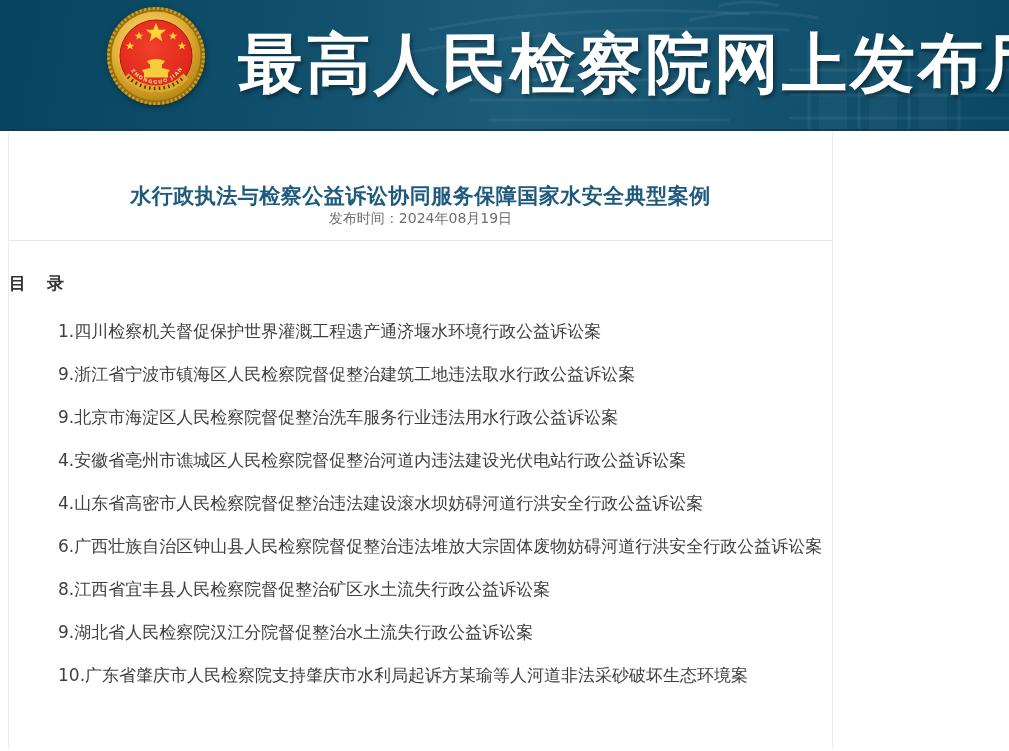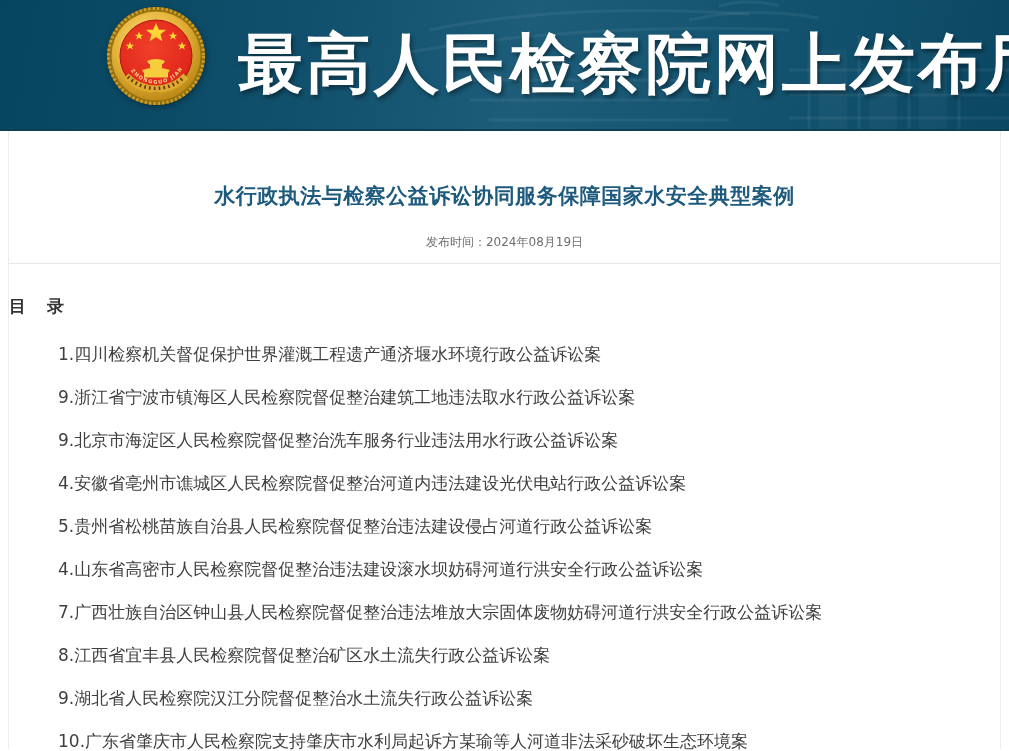--- a/index.html
+++ b/index.html
@@ -19,30 +19,30 @@
     font-family:"DejaVu Serif","Liberation Serif",serif;
     font-weight:bold; font-size:65px; line-height:1.15; color:#ffffff;
     letter-spacing:3px; white-space:nowrap;
     text-shadow:2px 3px 4px rgba(0,0,0,.4);
   }
   .emblem { position:absolute; left:106px; top:6px; width:100px; height:100px;
     filter:drop-shadow(1px 2px 3px rgba(0,0,0,.35)); }
 
   
   .content {
-    margin:0 8px; width:993px; height:618px; background:#ffffff;
+    margin:0 8px; width:825px; height:618px; background:#ffffff;
     border-left:1px solid #ececec; border-right:1px solid #ececec;
   }
   .article-title {
     padding-top:51px; text-align:center;
     font-size:21px; font-weight:bold; color:#1d5a7d; letter-spacing:.5px;
   }
   .pub-date {
-    margin-top:24px; text-align:center;
-    font-size:12px; color:#6e6e6e;
+    text-align:center;
+    font-size:14px; color:#6e6e6e;
   }
   .divider { margin-top:12px; border:none; border-top:1px solid #e7e7e7; height:0; }
   .toc-heading {
     margin-top:31px; text-align:left;
     font-size:17px; font-weight:bold; color:#333333; letter-spacing:2px;
   }
   .toc-list { margin-top:28px; padding-left:49px; }
   .toc-item {
     font-size:17px; line-height:16px; color:#3f3f3f;
     margin-bottom:27px; white-space:nowrap;
@@ -116,20 +116,19 @@
 
   <hr class="divider">
 
   <h3 class="toc-heading">目　录</h3>
 
   <div class="toc-list">
     <div class="toc-item">1.四川检察机关督促保护世界灌溉工程遗产通济堰水环境行政公益诉讼案</div>
     <div class="toc-item">9.浙江省宁波市镇海区人民检察院督促整治建筑工地违法取水行政公益诉讼案</div>
     <div class="toc-item">9.北京市海淀区人民检察院督促整治洗车服务行业违法用水行政公益诉讼案</div>
     <div class="toc-item">4.安徽省亳州市谯城区人民检察院督促整治河道内违法建设光伏电站行政公益诉讼案</div>
-    <div class="toc-item">5.贵州省松桃苗族自治县人民检察院督促整治违法建设侵占河道行政公益诉讼案</div>
     <div class="toc-item">4.山东省高密市人民检察院督促整治违法建设滚水坝妨碍河道行洪安全行政公益诉讼案</div>
-    <div class="toc-item">7.广西壮族自治区钟山县人民检察院督促整治违法堆放大宗固体废物妨碍河道行洪安全行政公益诉讼案</div>
+    <div class="toc-item">6.广西壮族自治区钟山县人民检察院督促整治违法堆放大宗固体废物妨碍河道行洪安全行政公益诉讼案</div>
     <div class="toc-item">8.江西省宜丰县人民检察院督促整治矿区水土流失行政公益诉讼案</div>
     <div class="toc-item">9.湖北省人民检察院汉江分院督促整治水土流失行政公益诉讼案</div>
     <div class="toc-item">10.广东省肇庆市人民检察院支持肇庆市水利局起诉方某瑜等人河道非法采砂破坏生态环境案</div>
   </div>
 </div>
 
 </body></html>

